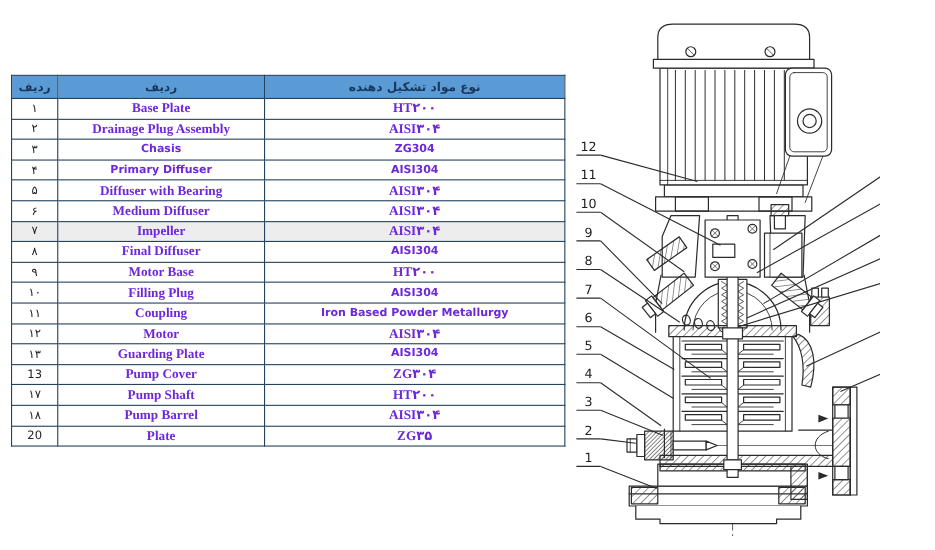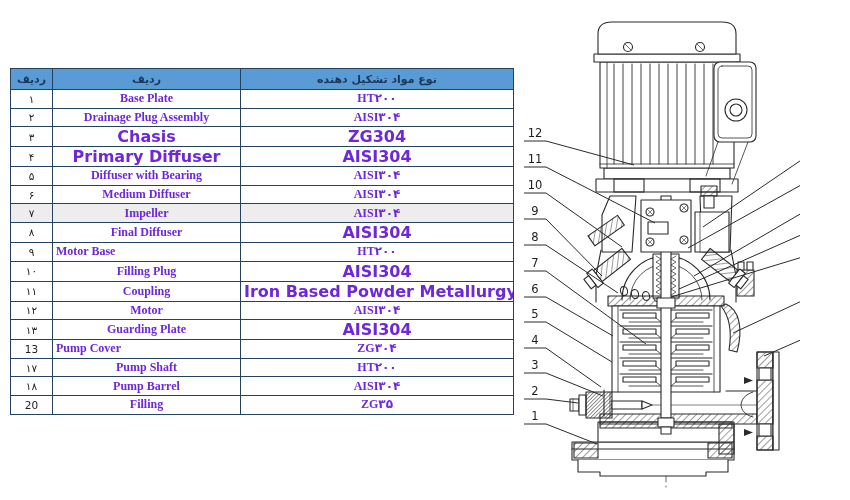--- a/index.html
+++ b/index.html
@@ -10,22 +10,22 @@
               table-layout:fixed;background:#fff;}
   table.parts th,table.parts td{border:1px solid #24415f;padding:0 3px;overflow:hidden;
               white-space:nowrap;vertical-align:middle;}
   table.parts{border:1.5px solid #1d3a57;}
   th{height:20px;background:#5b9bd5;color:#17375d;font-family:"DejaVu Sans",sans-serif;
      font-weight:bold;font-size:11px;text-align:center;}
   td{height:17.6px;font-size:12px;text-align:center;color:#6d28d9;}
   td.c-no{font-family:"DejaVu Sans",sans-serif;font-size:10.5px;font-weight:normal;color:#222;}
   .col-no{width:42px;}.col-part{width:188px;}.col-mat{width:273px;}
   td.serif{font-family:"Liberation Serif","DejaVu Serif","DejaVu Sans",serif;font-weight:bold;}
-  td.sans{font-family:"DejaVu Sans","Liberation Sans",sans-serif;font-weight:bold;font-size:16px;}
-  td.left{text-align:left;padding-left:6px;}
+  td.sans{font-family:"DejaVu Sans","Liberation Sans",sans-serif;font-weight:bold;font-size:10px;}
+  td.left{text-align:center;padding-left:6px;}
   tr.hl td{background:#ededed;}
   
   svg.pump{position:absolute;left:512px;top:0;width:338px;height:500px;}
   .callout-num{font-family:"DejaVu Sans",sans-serif;font-size:11.5px;fill:#1d1d1d;text-anchor:middle;}
   .callout-line{stroke:#2b2b2b;stroke-width:1;}
 </style>
 </head>
 <body>
 
 <div class="canvas">
@@ -119,21 +119,21 @@
       <td class="c-part serif">Pump Shaft</td>
       <td class="c-mat serif">HT۲۰۰</td>
     </tr>
         <tr>
       <td class="c-no">۱۸</td>
       <td class="c-part serif">Pump Barrel</td>
       <td class="c-mat serif">AISI۳۰۴</td>
     </tr>
         <tr>
       <td class="c-no">20</td>
-      <td class="c-part serif">Filling</td>
+      <td class="c-part serif">Plate</td>
       <td class="c-mat serif">ZG۳۵</td>
     </tr>
       </tbody>
   </table>
 
   <svg id="pump-svg" class="pump" viewBox="512 0 338 500" xmlns="http://www.w3.org/2000/svg">
     <defs>
       <pattern id="h1" patternUnits="userSpaceOnUse" width="5" height="5" patternTransform="rotate(45)">
         <line x1="0" y1="0" x2="0" y2="5" stroke="#3a3a3a" stroke-width="1"></line>
       </pattern>

